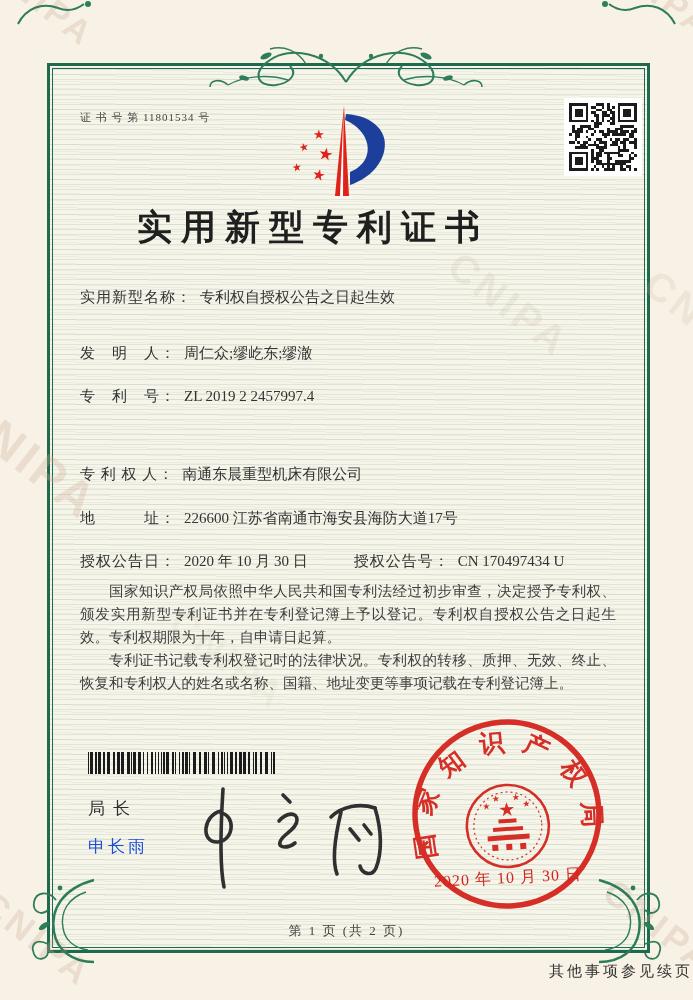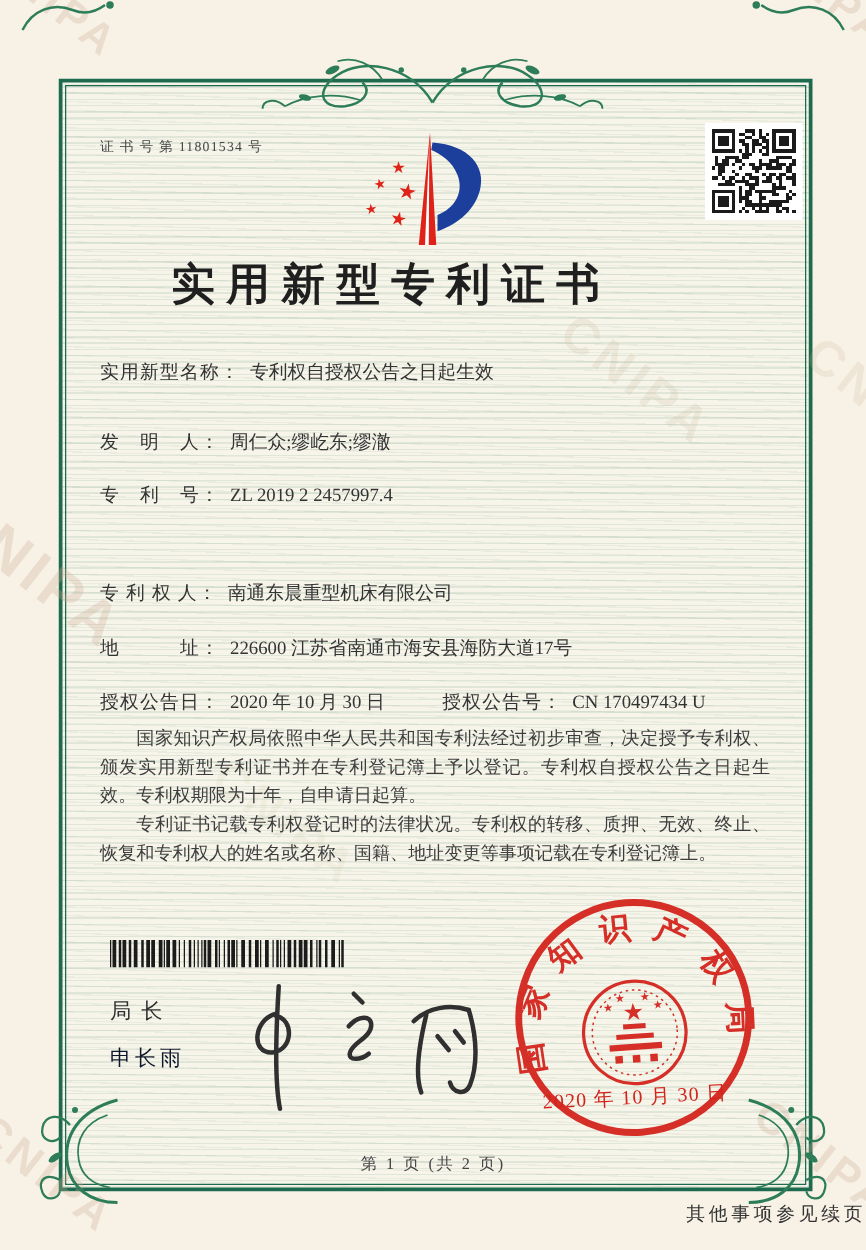--- a/index.html
+++ b/index.html
@@ -50,21 +50,21 @@
   .fvalue{margin-left:8px;}
   .pair2{margin-left:46px;}
   
   .bodytext{position:absolute;left:80px;top:580px;width:536px;
     font-size:14.5px;line-height:23px;text-align:justify;color:#3d3d3d;}
   .bodytext p{margin:0;text-indent:2em;}
   
   .barcode{position:absolute;left:88px;top:752px;width:190px;height:22px;}
   
   .role{position:absolute;left:88px;top:797px;font-size:17px;letter-spacing:8px;color:#2e2e2e;}
-  .signer{position:absolute;left:88px;top:835px;font-size:17px;letter-spacing:3px;color:#0f172a;}
+  .signer{position:absolute;left:88px;top:835px;font-size:17px;letter-spacing:3px;color:#1d4ed8;}
   .signature{position:absolute;left:183px;top:781px;width:216px;height:114px;}
   .sig{stroke:#303030;stroke-width:3.6;fill:none;stroke-linecap:round;stroke-linejoin:round;}
   
   .seal{position:absolute;left:406px;top:713px;width:202px;height:202px;z-index:5;transform:rotate(-4deg);opacity:.94;}
   .seal-stroke{stroke:var(--seal-red,#d3231c);fill:none;}
   .seal-fill{fill:var(--seal-red,#d3231c);}
   .seal-txt{fill:var(--seal-red,#d3231c);font-size:25px;letter-spacing:16px;font-weight:bold;}
   .seal-date{position:absolute;left:418px;top:868px;width:180px;text-align:center;z-index:6;
     color:var(--seal-red,#d3231c);font-size:16px;letter-spacing:1px;transform:rotate(-3deg);}
   

